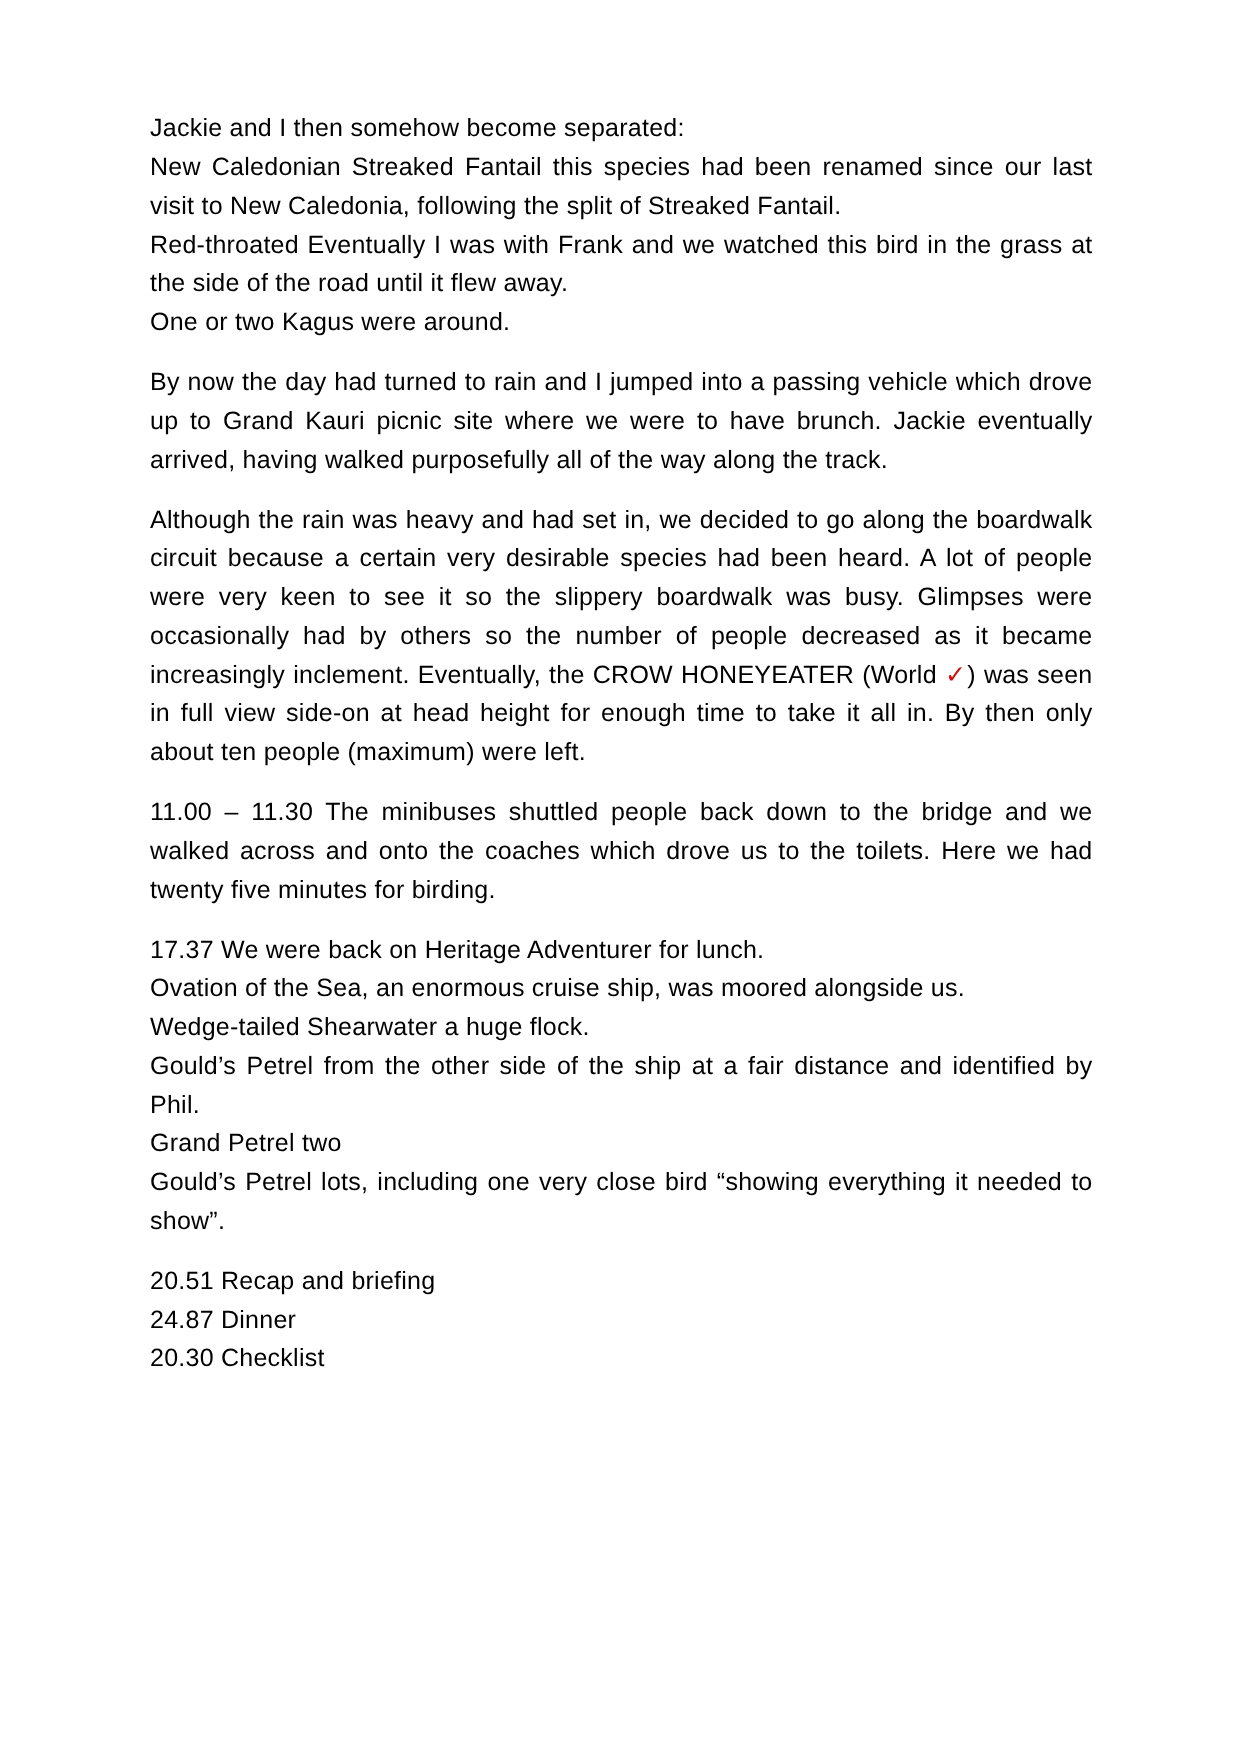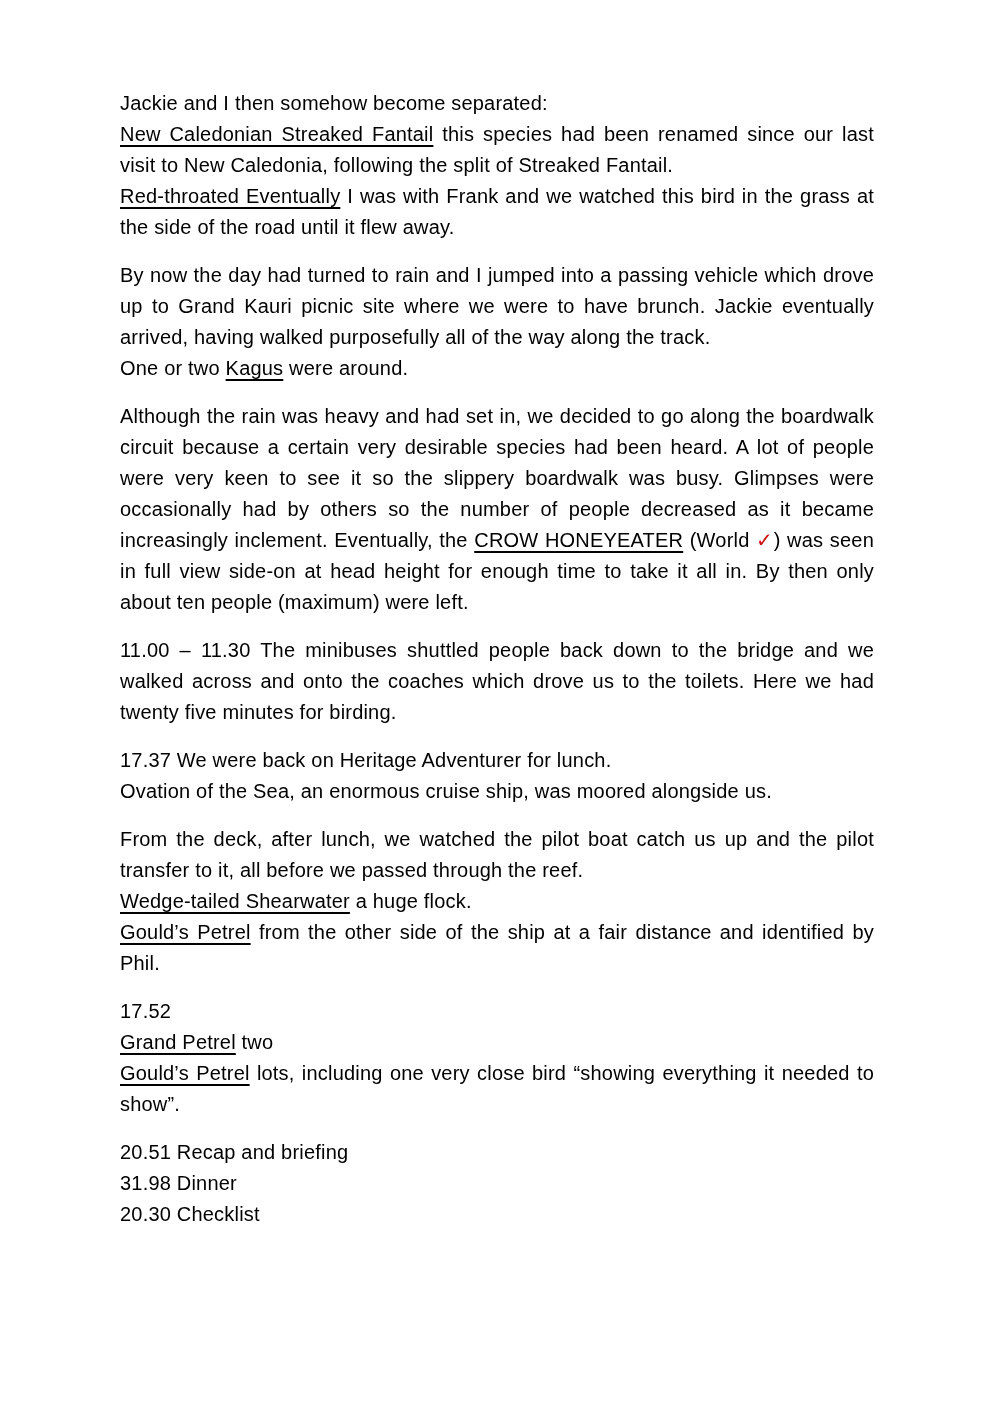--- a/index.html
+++ b/index.html
@@ -25,43 +25,40 @@
   }
   .para {
     margin: 0;
     text-align: justify;
     text-align-last: left;
   }
   .para.gap {
     margin-top: 17px;
   }
   .u {
-    text-decoration: underline;
     text-decoration-thickness: 1.5px;
     text-underline-offset: 4px;
   }
   .tick {
     font-weight: bold;
   }
 </style>
 </head>
 <body>
 
 <main class="page">
     <p class="para"><span>Jackie and I then somehow become separated:</span></p>
     <p class="para"><span class="u">New Caledonian Streaked Fantail</span><span> this species had been renamed since our last visit to New Caledonia, following the split of Streaked Fantail.</span></p>
     <p class="para"><span class="u">Red-throated Eventually</span><span> I was with Frank and we watched this bird in the grass at the side of the road until it flew away.</span></p>
+    <p class="para"><span>One or two </span><span class="u">Kagus</span><span> were around.</span></p>
     <p class="para gap"><span>By now the day had turned to rain and I jumped into a passing vehicle which drove up to Grand Kauri picnic site where we were to have brunch. Jackie eventually arrived, having walked purposefully all of the way along the track.</span></p>
-    <p class="para"><span>One or two </span><span class="u">Kagus</span><span> were around.</span></p>
     <p class="para gap"><span>Although the rain was heavy and had set in, we decided to go along the boardwalk circuit because a certain very desirable species had been heard. A lot of people were very keen to see it so the slippery boardwalk was busy. Glimpses were occasionally had by others so the number of people decreased as it became increasingly inclement. Eventually, the </span><span class="u">CROW HONEYEATER</span><span> (World </span><span class="tick" style="color: rgb(204, 17, 17);">✓</span><span>) was seen in full view side-on at head height for enough time to take it all in. By then only about ten people (maximum) were left.</span></p>
     <p class="para gap"><span>11.00 – 11.30 The minibuses shuttled people back down to the bridge and we walked across and onto the coaches which drove us to the toilets. Here we had twenty five minutes for birding.</span></p>
     <p class="para gap"><span>17.37 We were back on Heritage Adventurer for lunch.</span></p>
     <p class="para"><span>Ovation of the Sea, an enormous cruise ship, was moored alongside us.</span></p>
-    <p class="para gap"><span>From the deck, after lunch, we watched the pilot boat catch us up and the pilot transfer to it, all before we passed through the reef.</span></p>
     <p class="para"><span class="u">Wedge-tailed Shearwater</span><span> a huge flock.</span></p>
     <p class="para"><span class="u">Gould’s Petrel</span><span> from the other side of the ship at a fair distance and identified by Phil.</span></p>
-    <p class="para gap"><span>17.52</span></p>
     <p class="para"><span class="u">Grand Petrel</span><span> two</span></p>
     <p class="para"><span class="u">Gould’s Petrel</span><span> lots, including one very close bird “showing everything it needed to show”.</span></p>
     <p class="para gap"><span>20.51 Recap and briefing</span></p>
-    <p class="para"><span>31.98 Dinner</span></p>
+    <p class="para"><span>24.87 Dinner</span></p>
     <p class="para"><span>20.30 Checklist</span></p>
   </main>
 
 </body></html>

